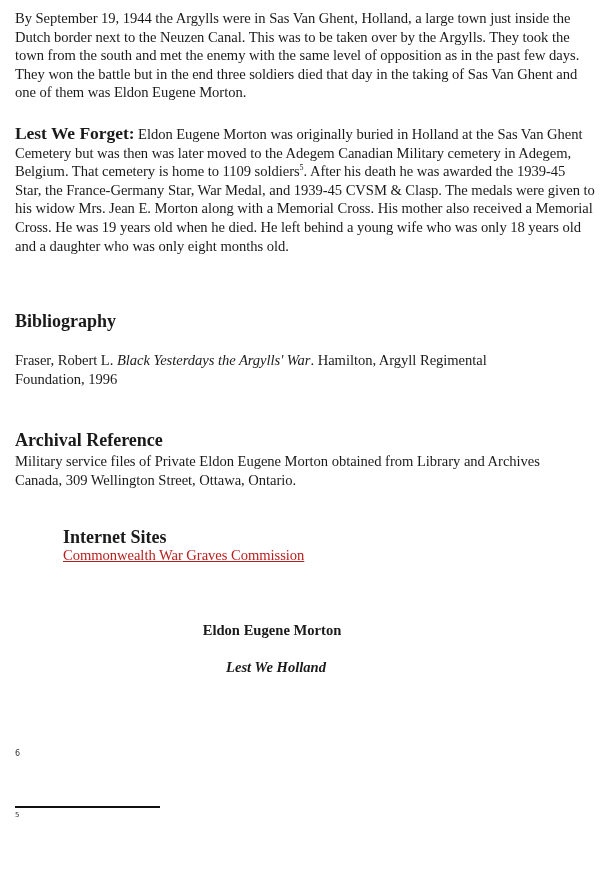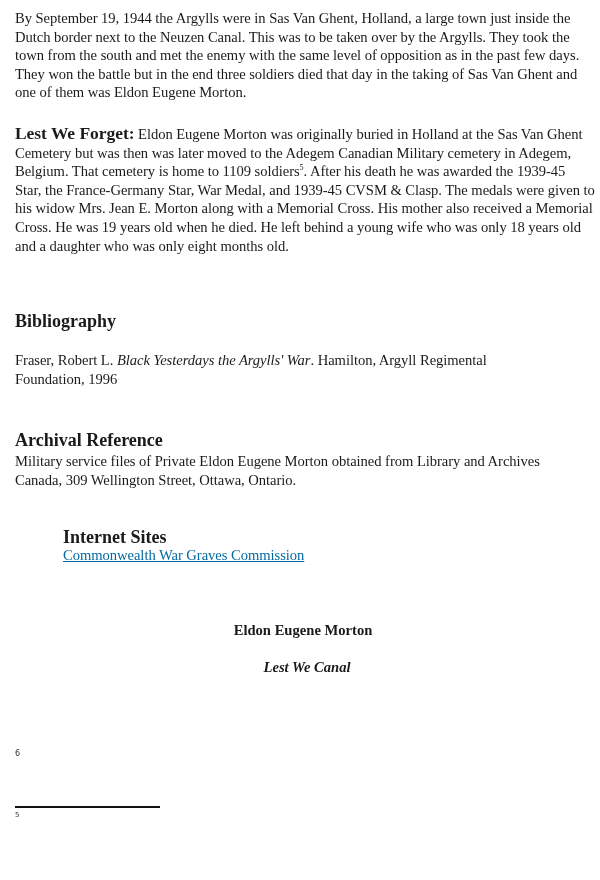--- a/index.html
+++ b/index.html
@@ -10,22 +10,22 @@
   }
   p.body {
     margin: 0; font-size: 14.6px; line-height: 18.6px; letter-spacing: -0.05px;
   }
   .blk { position: absolute; left: 15px; width: 580px; }
   .lead { font-weight: bold; font-size: 17.5px; }
   h2.sec {
     margin: 0; font-size: 18px; font-weight: bold; line-height: 20px;
   }
   sup.fn { font-size: 8px; vertical-align: super; line-height: 0; }
-  a.link { color: #0369a1; text-decoration: underline; }
-  .center { position: absolute; left: 0; width: 544px; text-align: center; margin-left: 31px; }
+  a.link { color: #b91c1c; text-decoration: underline; }
+  .center { position: absolute; left: 0; width: 544px; text-align: center; }
   .sig-name { font-weight: bold; font-size: 14.6px; }
   .sig-tag { font-weight: bold; font-style: italic; font-size: 14.6px; }
   .pgnum {
     position: absolute; left: 15px; font-family: "DejaVu Sans", sans-serif;
     font-size: 8px; color: #333;
   }
   .fn-rule { position: absolute; left: 15px; top: 806px; width: 145px; height: 2px; background: #111; }
 </style>
 </head>
 <body>
@@ -60,19 +60,19 @@
   <h2 class="sec">Internet Sites</h2>
   <p class="body" style="margin-top:-1px;">
     <a class="link">Commonwealth War Graves Commission</a>
   </p>
 </div>
 
 <div class="center" style="top:621px;">
   <span class="sig-name">Eldon Eugene Morton</span>
 </div>
 <div class="center" style="top:658px; padding-left:4px;">
-  <span class="sig-tag">Lest We Canal</span>
+  <span class="sig-tag">Lest We Holland</span>
 </div>
 
 <div class="pgnum" style="top:749px;">6</div>
 
 <div class="fn-rule"></div>
 <div class="pgnum" style="top:811px; font-size:7px;">5</div>
 
 </body></html>

